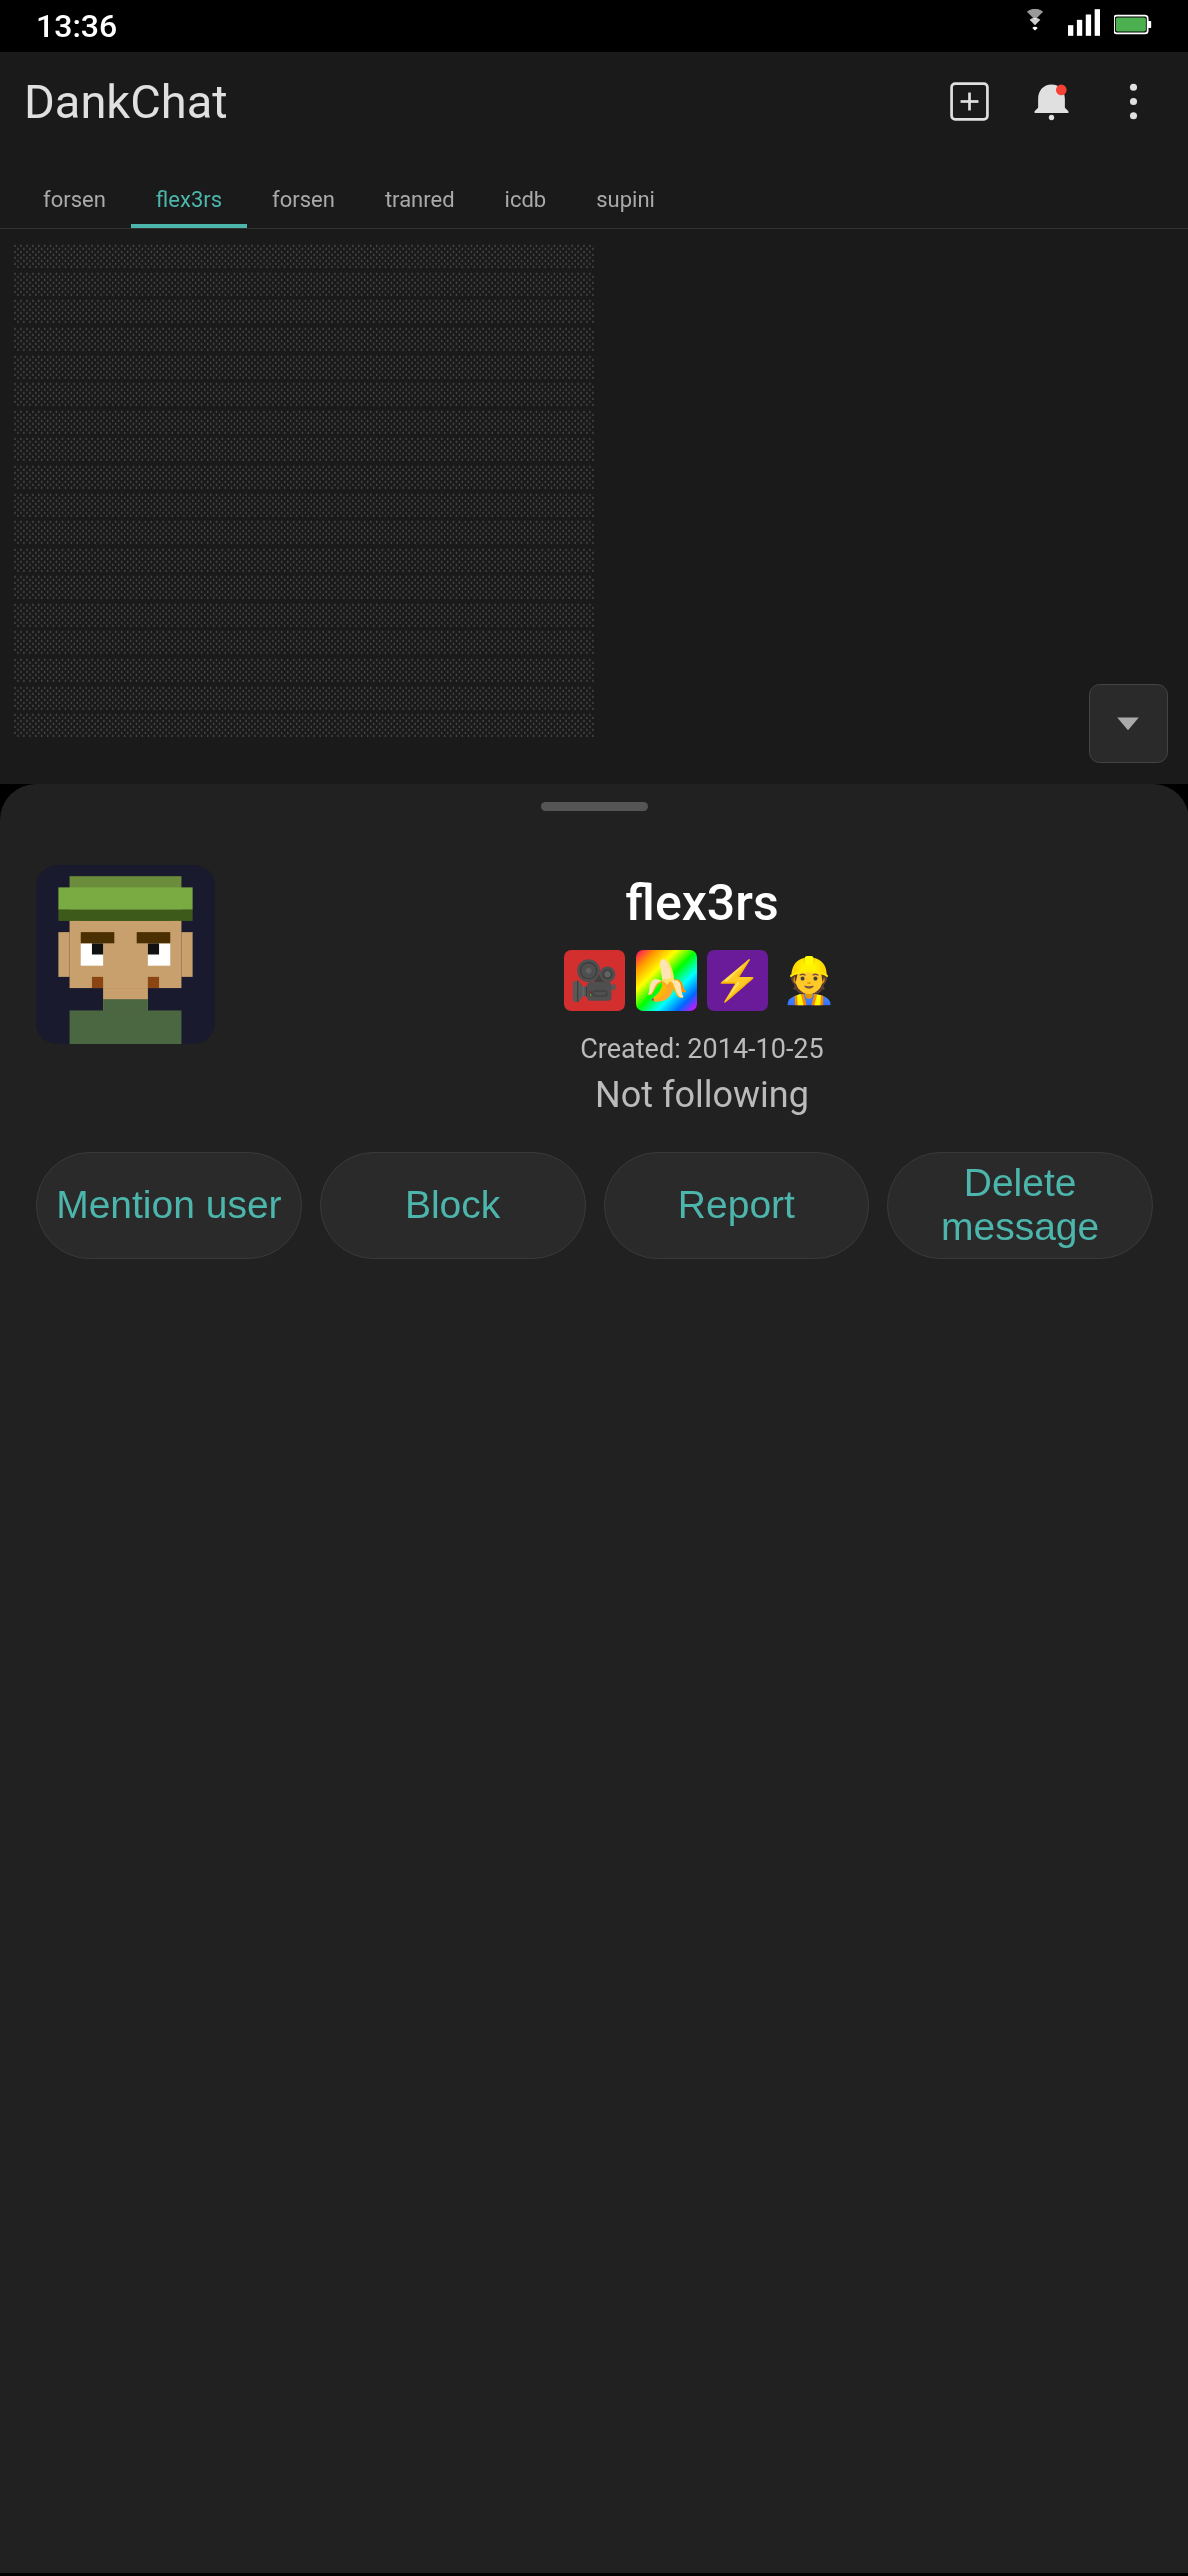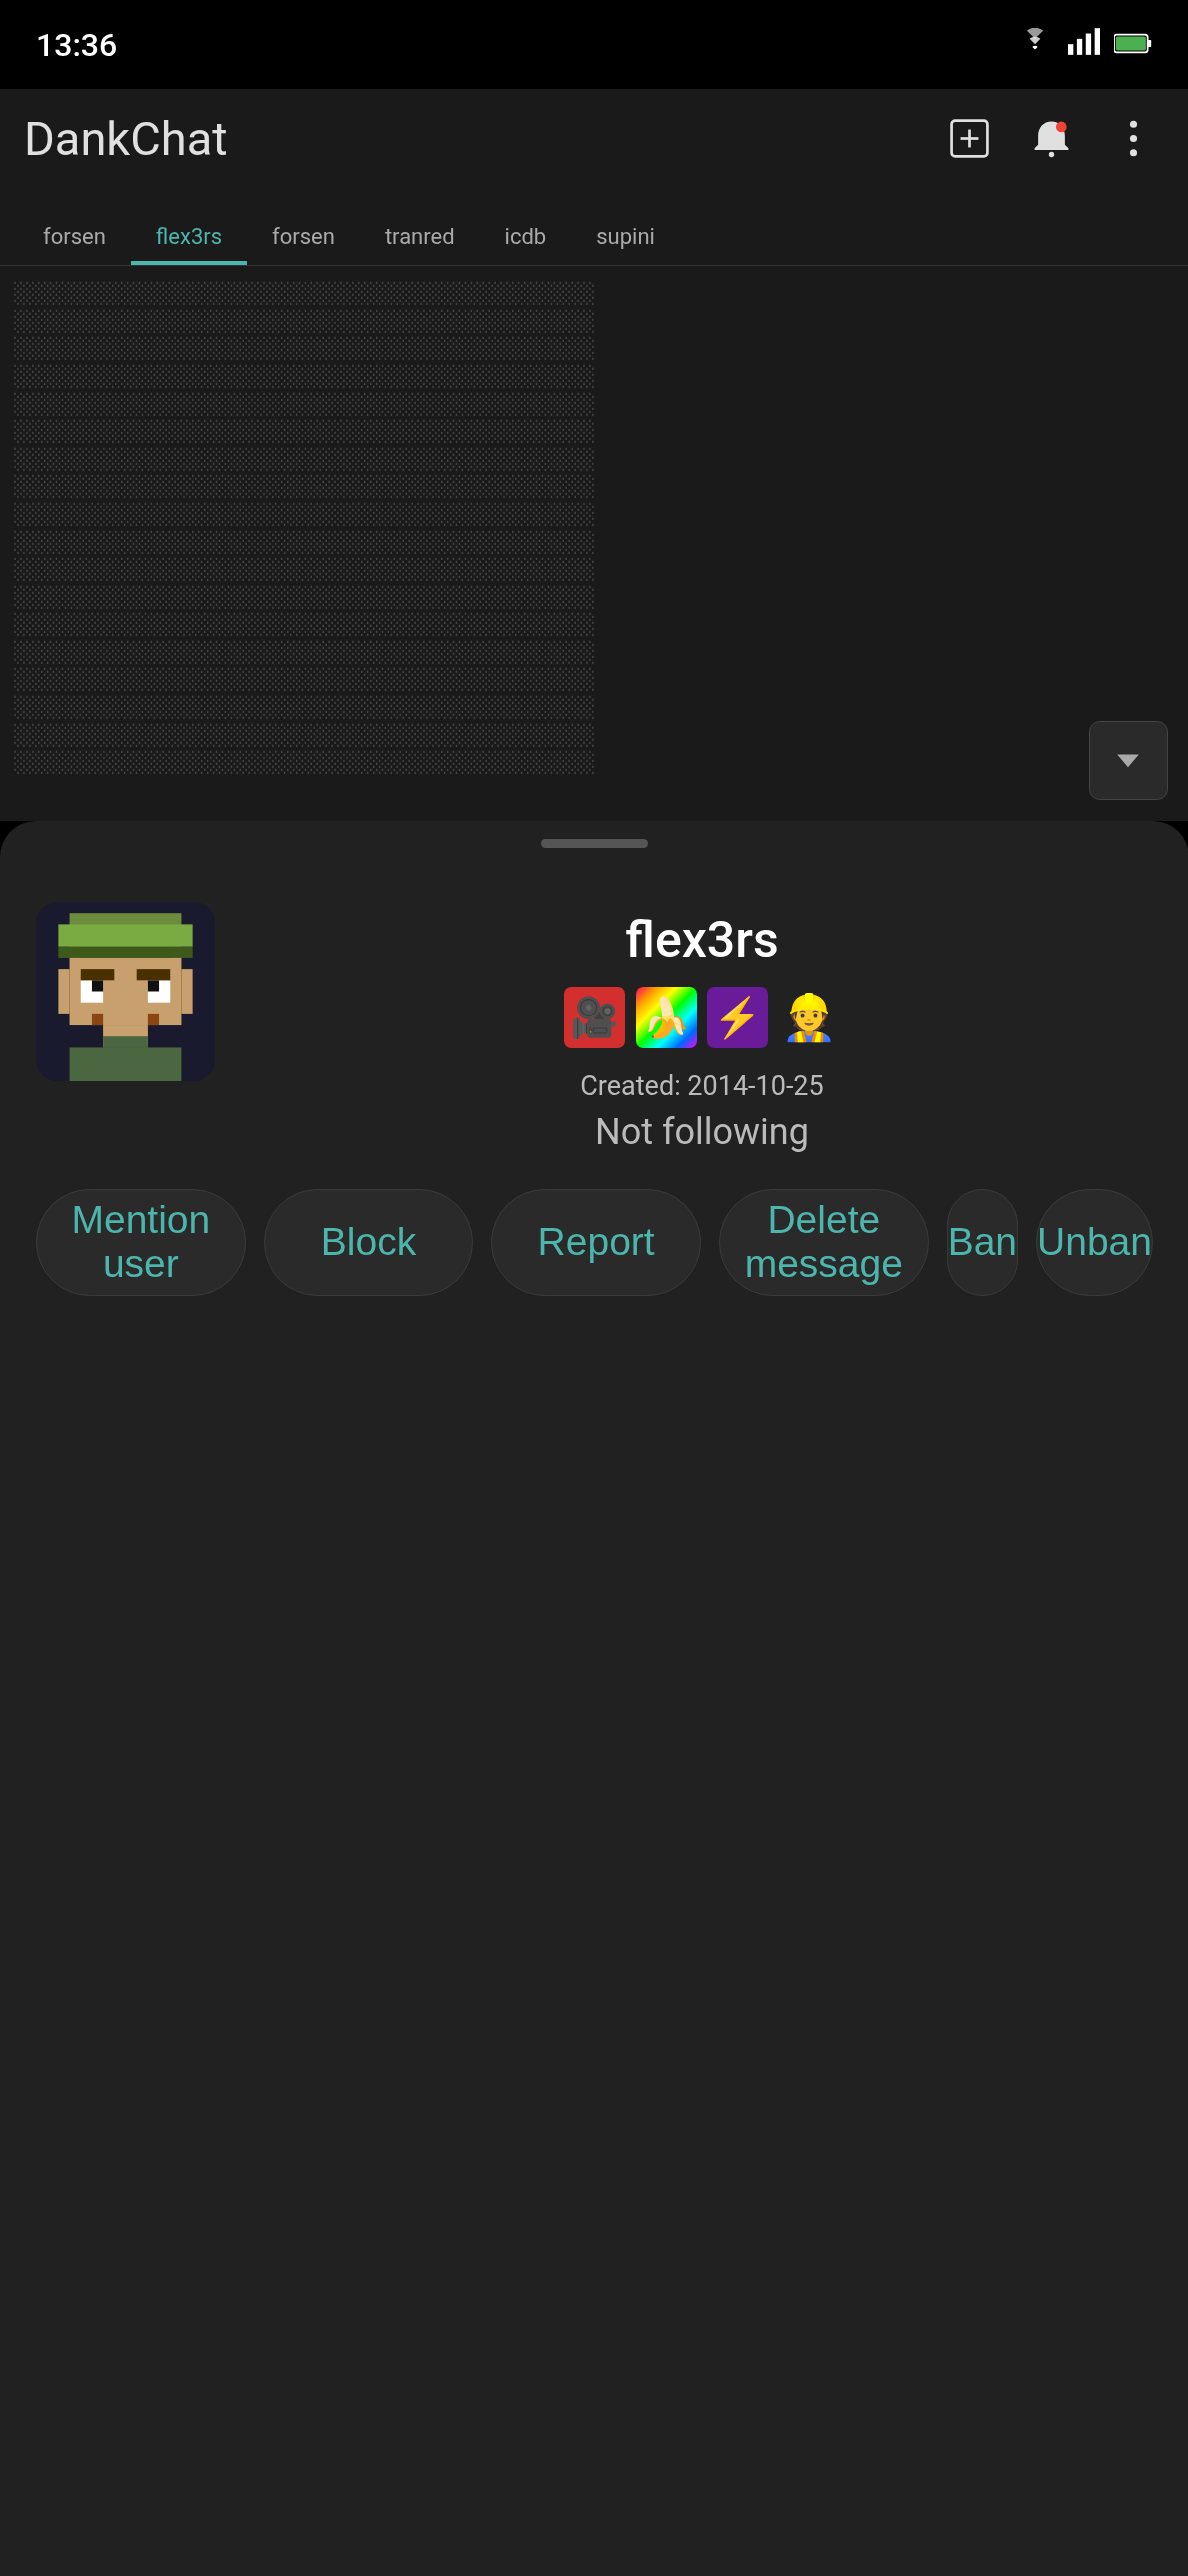--- a/index.html
+++ b/index.html
@@ -9,21 +9,21 @@
       width: 1189px;
       min-height: 2576px;
       background: #000;
       font-family: 'Roboto', Arial, sans-serif;
       overflow-x: hidden;
     }
 
     
     .status-bar {
       width: 100%;
-      height: 89px;
+      height: 52px;
       background: #000;
       display: flex;
       align-items: center;
       justify-content: space-between;
       padding: 0 36px;
     }
 
     .status-time {
       color: #fff;
       font-size: 32px;
@@ -448,23 +448,15 @@
     </button>
     <button class="action-btn">
       <span>Block</span>
     </button>
     <button class="action-btn">
       <span>Report</span>
     </button>
     <button class="action-btn">
       <span>Delete message</span>
     </button>
-    <div class="action-btn-row">
-      <button class="action-btn-half">
-        <span>Ban</span>
-      </button>
-      <button class="action-btn-half">
-        <span>Unban</span>
-      </button>
-    </div>
   </div>
 </div>
 
 
 </body></html>

